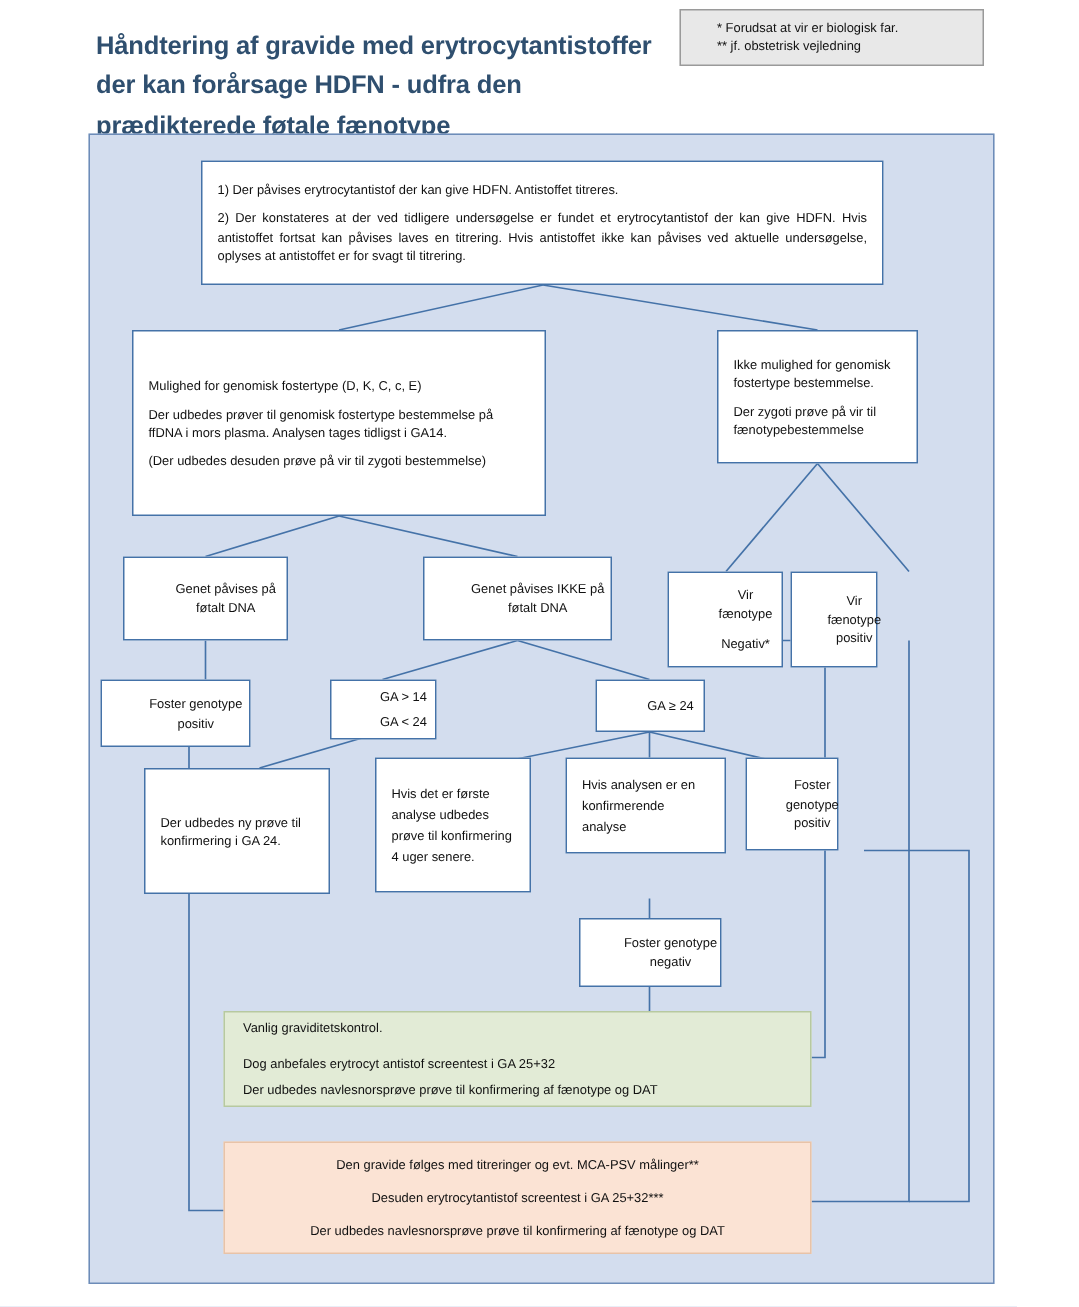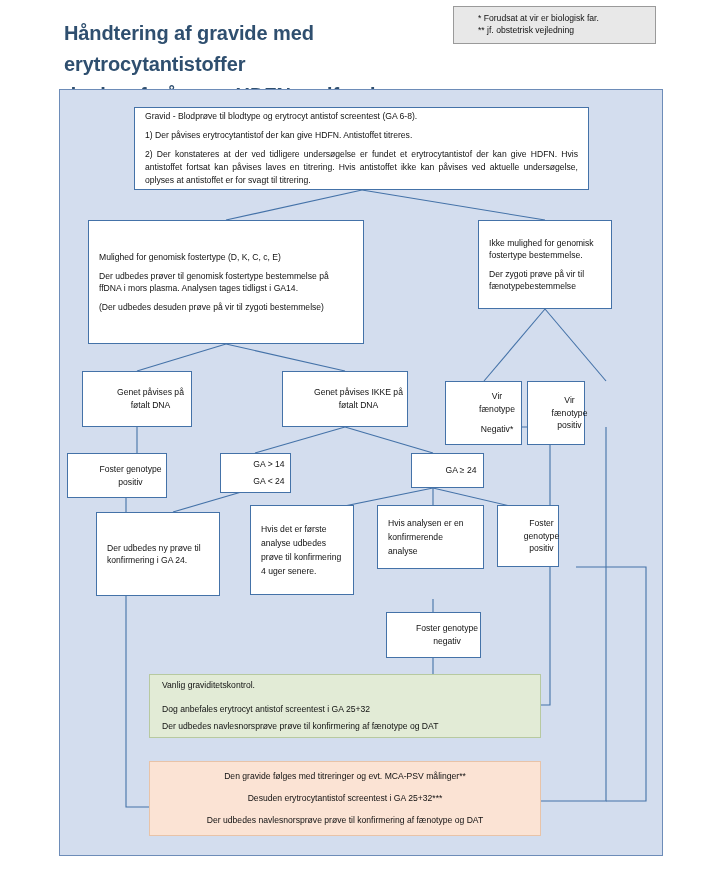--- a/index.html
+++ b/index.html
@@ -9,21 +9,21 @@
     font-family:"Liberation Sans", sans-serif;
     color:#111;
     overflow:hidden;
   }
   #root{position:relative;width:719px;height:871px;}
 
   
   .title{
     position:absolute;
     left:64px;top:18px;width:400px;
-    font-size:20px;line-height:1.55;
+    font-size:17px;line-height:1.55;
     font-weight:bold;
     color:#2f4f6f;
     letter-spacing:-0.1px;
   }
   .notes{
     position:absolute;
     left:453px;top:6px;width:203px;
     background:#e8e8e8;
     border:1px solid #9a9a9a;
     box-sizing:border-box;
@@ -134,21 +134,20 @@
 
         <path d="M462,337 L490,337 L490,615 L481,615"></path>
 
         <path d="M546,337 L546,711 L481,711"></path>
 
         <path d="M516,477 L586,477 L586,711 L546,711"></path>
       </g>
     </svg>
 
     <div class="node pad" style="left:74px;top:17px;width:455px;height:83px;">
-      <p>Gravid - Blodprøve til blodtype og erytrocyt antistof screentest (GA 6-8).</p>
       <p>1) Der påvises erytrocytantistof der kan give HDFN. Antistoffet titreres.</p>
       <p style="text-align:justify;">2) Der konstateres at der ved tidligere undersøgelse er fundet et erytrocytantistof der kan give HDFN. Hvis antistoffet fortsat kan påvises laves en titrering. Hvis antistoffet ikke kan påvises ved aktuelle undersøgelse, oplyses at antistoffet er for svagt til titrering.</p>
     </div>
 
     <div class="node pad" style="left:28px;top:130px;width:276px;height:124px;">
       <p class="sp">Mulighed for genomisk fostertype  (D, K, C, c, E)</p>
       <p class="sp tight">Der udbedes prøver til genomisk fostertype bestemmelse på ffDNA i mors plasma. Analysen tages tidligst i GA14.</p>
       <p class="tight">(Der udbedes desuden prøve på vir til zygoti bestemmelse)</p>
     </div>
 
@@ -180,21 +179,21 @@
     <div class="node ctr" style="left:7px;top:363px;width:100px;height:45px;">
       <p>Foster genotype</p>
       <p>positiv</p>
     </div>
 
     <div class="node ctr" style="left:160px;top:363px;width:71px;height:40px;">
       <p style="margin-bottom:4px;">GA &gt; 14</p>
       <p>GA &lt; 24</p>
     </div>
 
-    <div class="node ctr" style="left:351px;top:363px;width:73px;height:35px;">
+    <div class="node ctr" style="left:337px;top:363px;width:73px;height:35px;">
       <p>GA ≥ 24</p>
     </div>
 
     <div class="node pad" style="left:36px;top:422px;width:124px;height:84px;">
       <p class="tight">Der udbedes ny prøve til konfirmering i GA 24.</p>
     </div>
 
     <div class="node pad" style="left:190px;top:415px;width:104px;height:90px;">
       <p class="tight" style="line-height:1.65;">Hvis det er første analyse udbedes prøve til konfirmering  4 uger senere.</p>
     </div>

